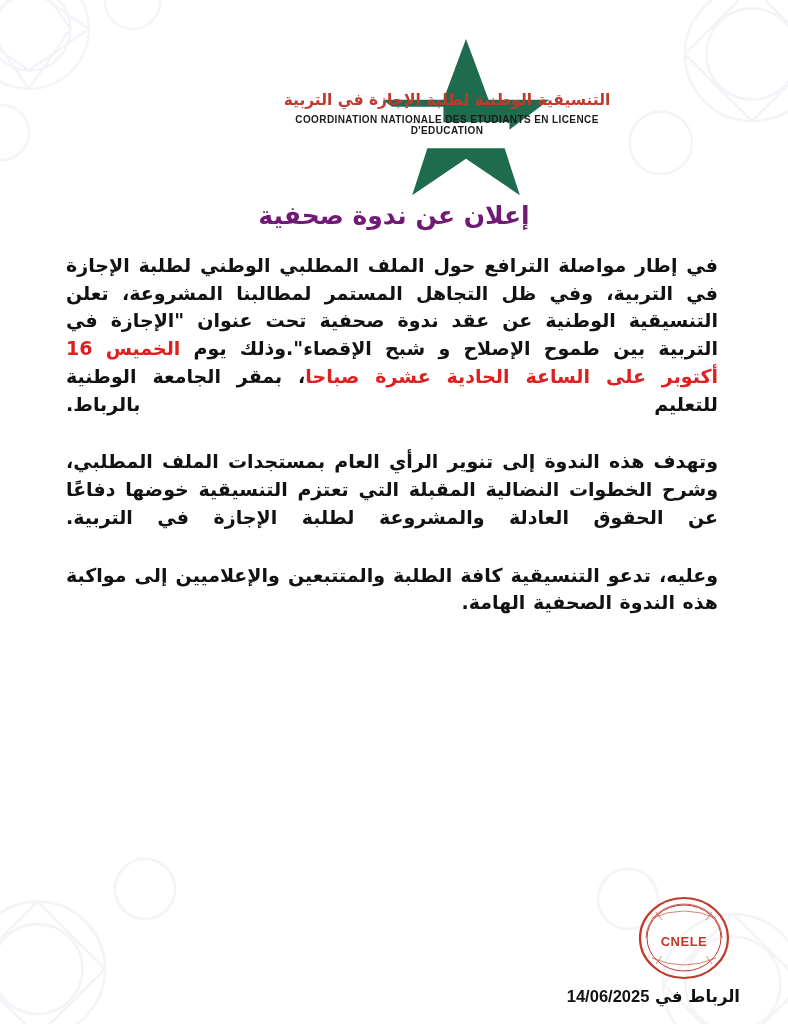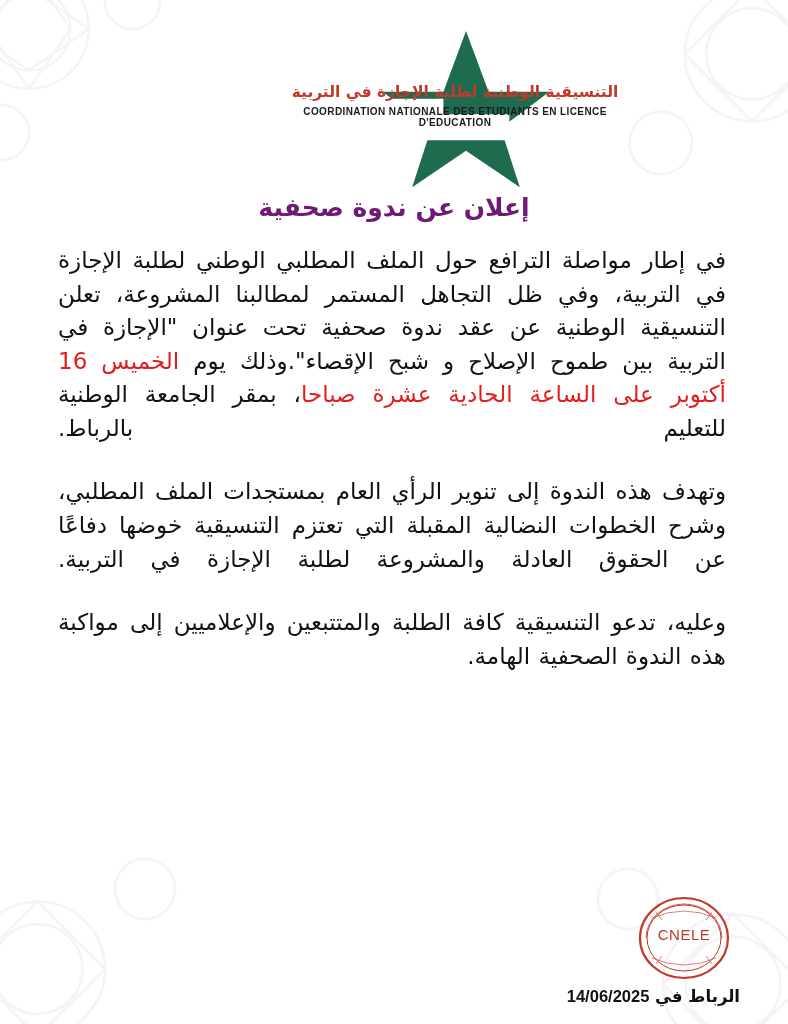--- a/index.html
+++ b/index.html
@@ -23,21 +23,21 @@
     opacity: 0.13;
   }
   .bg-deco.tl { top: -40px; left: -40px; }
   .bg-deco.tr { top: -30px; right: -60px; }
   .bg-deco.bl { bottom: -40px; left: -50px; }
   .bg-deco.br { bottom: -60px; right: -40px; }
 
   .sheet {
     position: absolute;
     inset: 0;
-    padding: 0;
+    padding: 8px;
   }
 
   
   .header {
     position: relative;
     height: 185px;
   }
   .logo-wrap {
     position: absolute;
     top: 16px;
@@ -88,23 +88,23 @@
     letter-spacing: 0px;
     direction: rtl;
   }
 
   
   .content {
     padding: 0 62px 0 58px;
     direction: rtl;
   }
   p.para {
-    font-size: 23px;
+    font-size: 19px;
     line-height: 1.46;
-    font-weight: normal;
+    font-weight: bold;
     text-align: justify;
     text-align-last: justify;
     margin: 0 0 30px 0;
     color: #121212;
     word-spacing: 1px;
   }
   p.para.last-normal {
     text-align: justify;
     text-align-last: right;
   }
@@ -125,24 +125,24 @@
     position: absolute;
     right: 52px;
     bottom: 26px;
     width: 104px;
     height: 92px;
   }
   .stamp-text {
     position: absolute;
     left: 0;
     right: 0;
-    top: 34px;
+    top: 42px;
     text-align: center;
-    font-size: 15px;
-    font-weight: normal;
+    font-size: 13px;
+    font-weight: bold;
     color: #c0392b;
     letter-spacing: 0.5px;
     font-family: "Liberation Sans", sans-serif;
   }
   .date-line {
     position: absolute;
     right: 48px;
     bottom: 4px;
     font-size: 16.5px;
     font-weight: bold;

